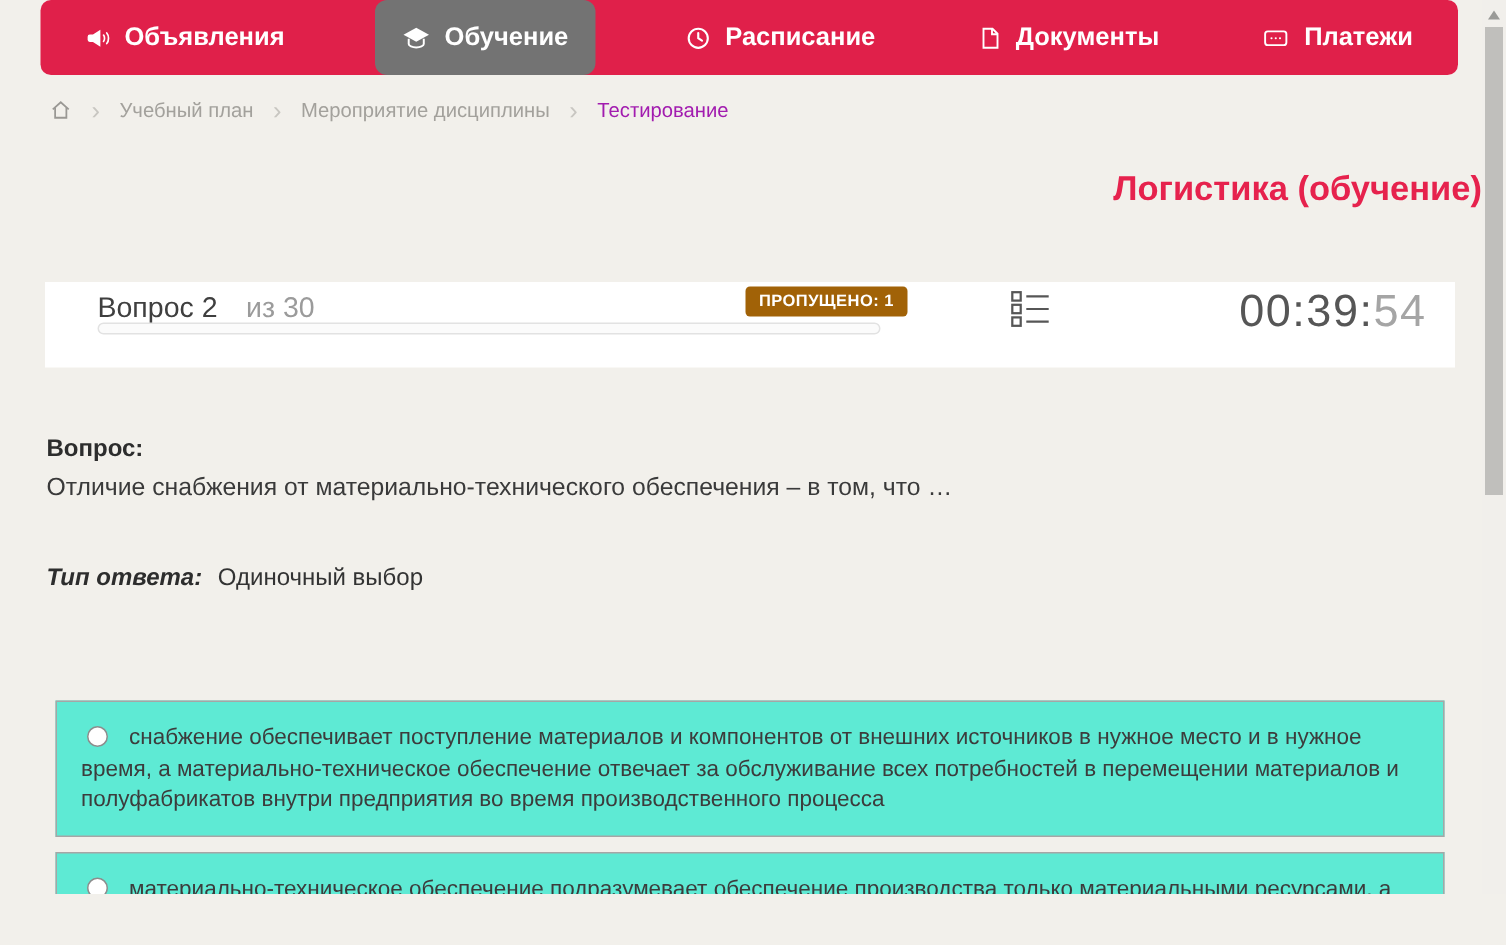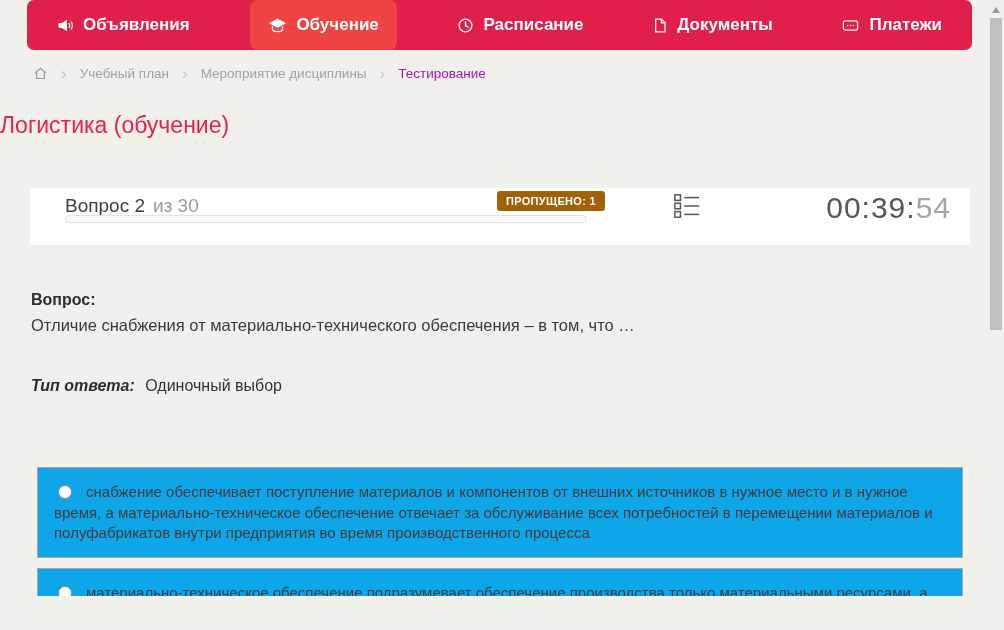--- a/index.html
+++ b/index.html
@@ -6,39 +6,39 @@
   html,body { width:1004px; height:630px; overflow:hidden; }
   body { font-family:"Liberation Sans", sans-serif; background:#f2f0eb; }
   .page { position:relative; width:1004px; height:596px; background:#f2f0eb; overflow:hidden; }
 
   
   .topnav { position:absolute; left:27px; top:0; width:945px; height:50px;
     background:#e0204a; border-radius:7px; display:flex; align-items:stretch;
     justify-content:space-between; padding:0 22px; z-index:5; }
   .nav-item { display:flex; align-items:center; gap:9px; color:#fff; font-weight:bold;
     font-size:17px; cursor:pointer; padding:0 8px; white-space:nowrap; }
-  .nav-item.active { background:#ef4444; border-radius:8px; padding:0 18px; }
+  .nav-item.active { background:#737373; border-radius:8px; padding:0 18px; }
   .nav-item svg { display:block; }
   .chev { margin-left:4px; display:flex; align-items:center; }
 
   
   .breadcrumb { position:absolute; left:33px; top:63px; height:20px; display:flex;
     align-items:center; gap:13px; font-size:13.5px; color:#a3a19c; }
   .crumb { color:#a3a19c; cursor:pointer; }
   .crumb.current { color:#a21caf; cursor:default; }
   .crumb-sep { color:#c8c6c1; font-size:17px; line-height:1; }
   .home-ic { display:flex; align-items:center; cursor:pointer; }
 
   
-  .page-title { position:absolute; left:0; top:112px; width:988px; text-align:left;
-    font-size:23px; font-weight:normal; color:#e6224d; }
+  .page-title { position:absolute; left:0; top:112px; width:988px; text-align:right;
+    font-size:23px; font-weight:bold; color:#e6224d; }
 
   
   .qpanel { position:absolute; left:30px; top:188px; width:940px; height:57px; background:#ffffff; }
-  .q-label-row { position:absolute; left:35px; top:7px; display:flex; align-items:baseline; }
+  .q-label-row { position:absolute; left:35px; top:7px; display:flex; align-items:baseline;gap:11px; }
   .q-number { font-size:19px; color:#3f3f3f; }
   .q-total { font-size:19px; color:#9b9b9b; margin-left:8px;text-align:right; }
   .skip-badge { position:absolute; left:467px; top:3px; background:#a16207; color:#fff;
     font-size:11px; font-weight:bold; padding:4px 9px; border-radius:3px; letter-spacing:.3px; }
   .progress-track { position:absolute; left:35px; top:27px; width:522px; height:8px;
     background:#fbfbfb; border:1px solid #e2e2e2; border-radius:5px; overflow:hidden; }
   .progress-fill { height:100%; width:0%; background:#cfcfcf; }
   .qlist-btn { position:absolute; left:641px; top:4px; width:32px; height:32px; cursor:pointer;
     display:flex; align-items:center; justify-content:center; }
   .timer { position:absolute; right:19px; top:3px; font-size:30px; color:#565656;
@@ -47,21 +47,21 @@
 
   
   .q-heading { position:absolute; left:31px; top:291px; font-size:16px; font-weight:bold;
     color:#2d2d2d; }
   .q-text { position:absolute; left:31px; top:316px; width:920px; font-size:16.5px; color:#3a3a3a; }
   .type-row { position:absolute; left:31px; top:377px; font-size:16px; color:#2d2d2d; }
   .type-label { font-weight:bold; font-style:italic; }
   .type-value { font-style:normal; font-weight:normal; color:#333; margin-left:6px; }
 
   
-  .option { position:absolute; left:37px; width:926px; background:#0ea5e9;
+  .option { position:absolute; left:37px; width:926px; background:#5eead4;
     border:1px solid #a6a6a6; padding:14px 16px 12px 16px; cursor:pointer; }
   .option-1 { top:467px; height:91px; overflow:hidden; }
   .option-2 { top:568px; height:80px; overflow:hidden; }
   .option-text { font-size:15px; line-height:20.5px; color:#3c3c3c; }
   .radio { display:inline-block; width:14px; height:14px; border:1px solid #8d8d8d;
     border-radius:50%; background:#fff; margin:0 14px -2px 4px; cursor:pointer; }
 
   
   .vscroll { position:absolute; right:0; top:0; width:16px; height:615px; background:#f1efeb; z-index:20; }
   .vthumb { position:absolute; left:2px; top:18px; width:12px; height:312px; background:#c0bfbc; }

